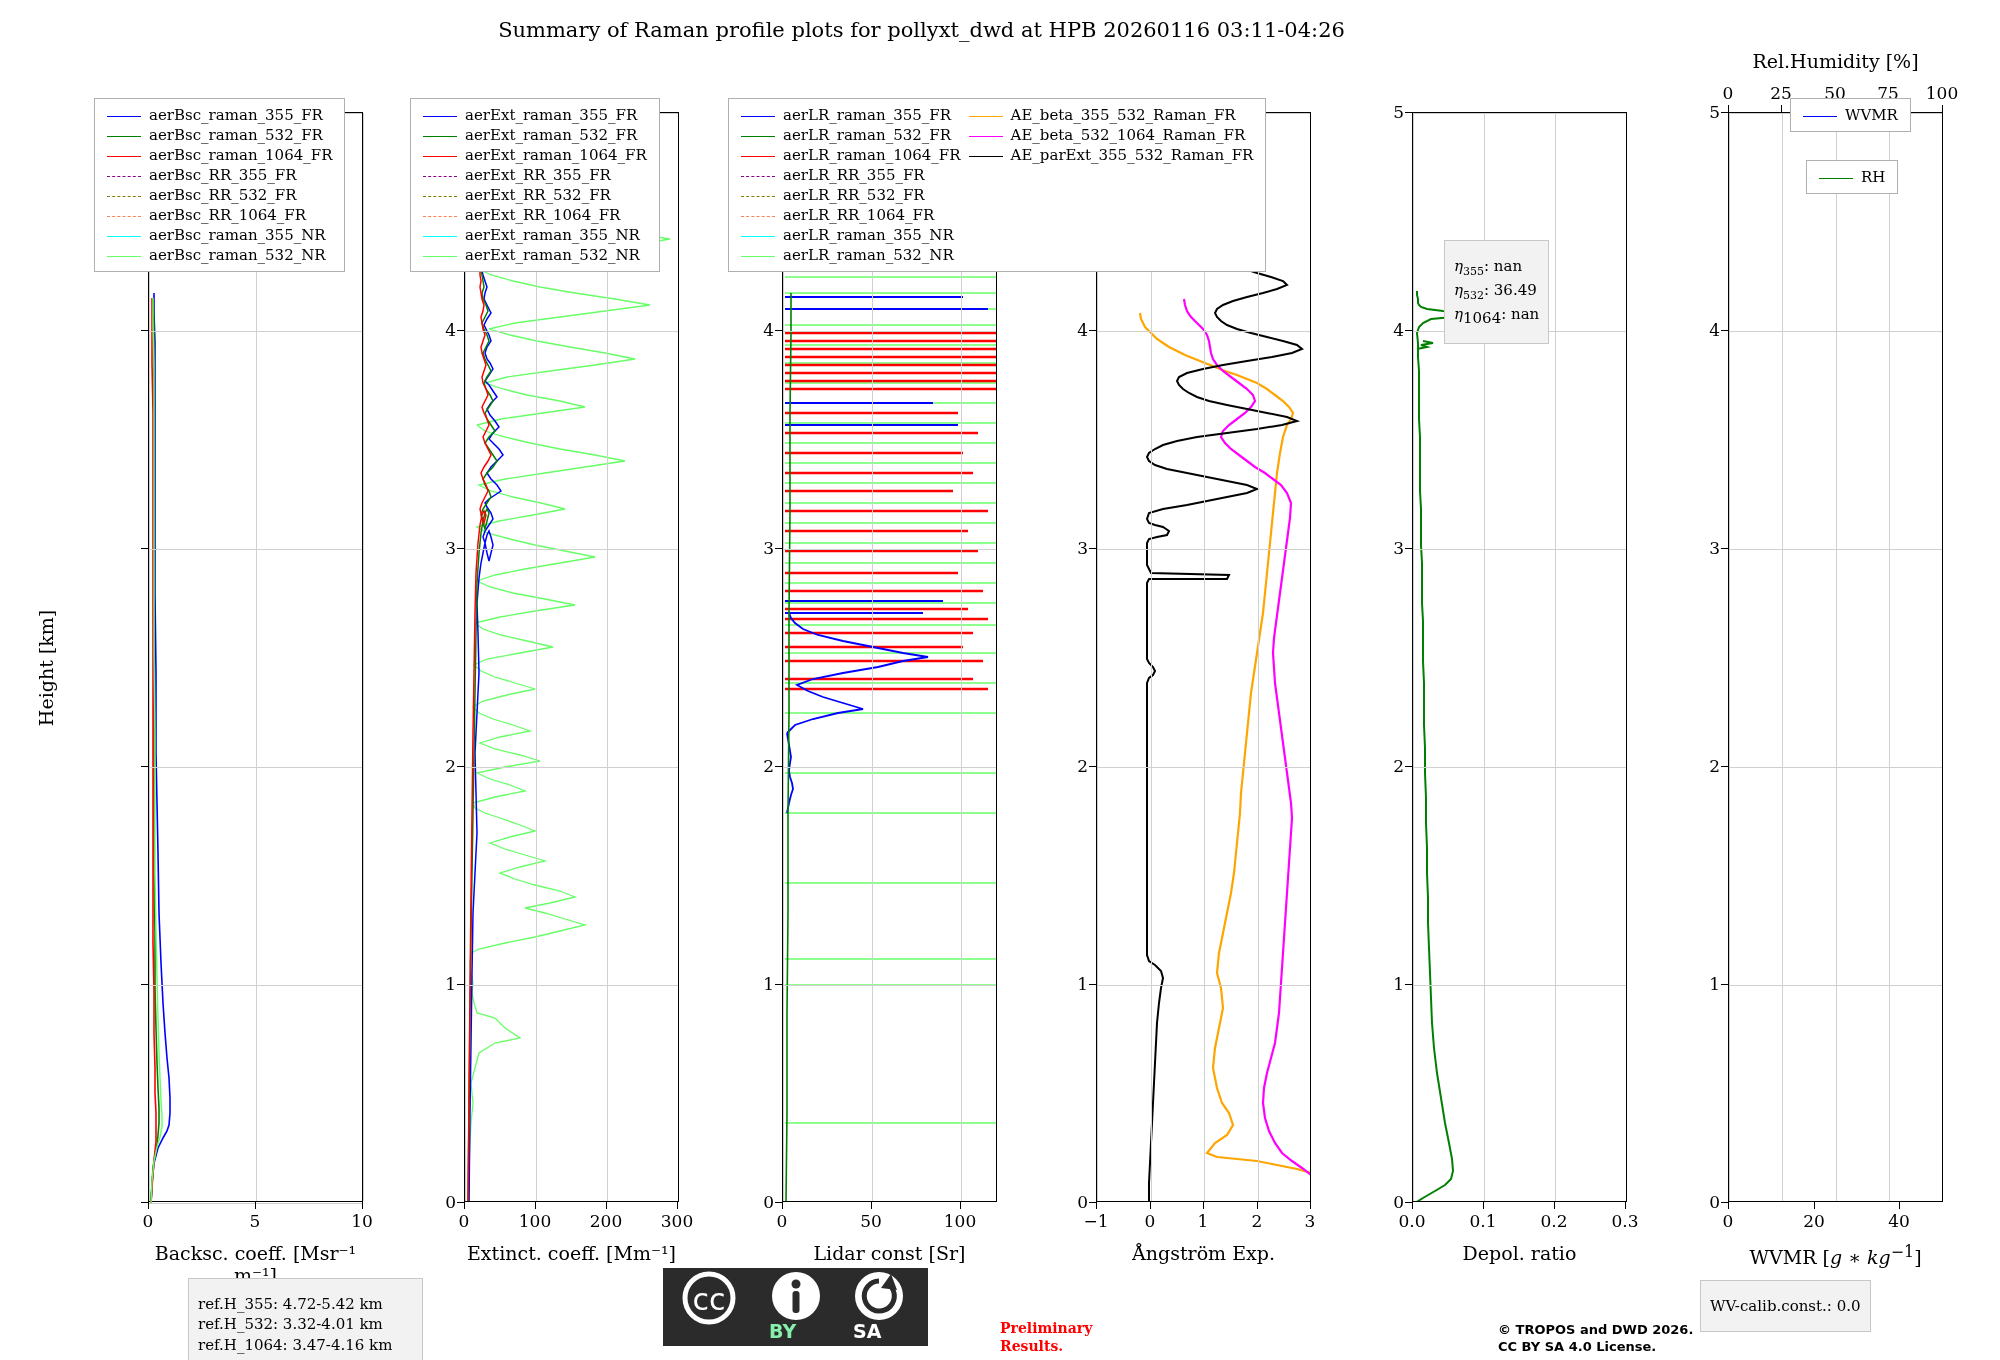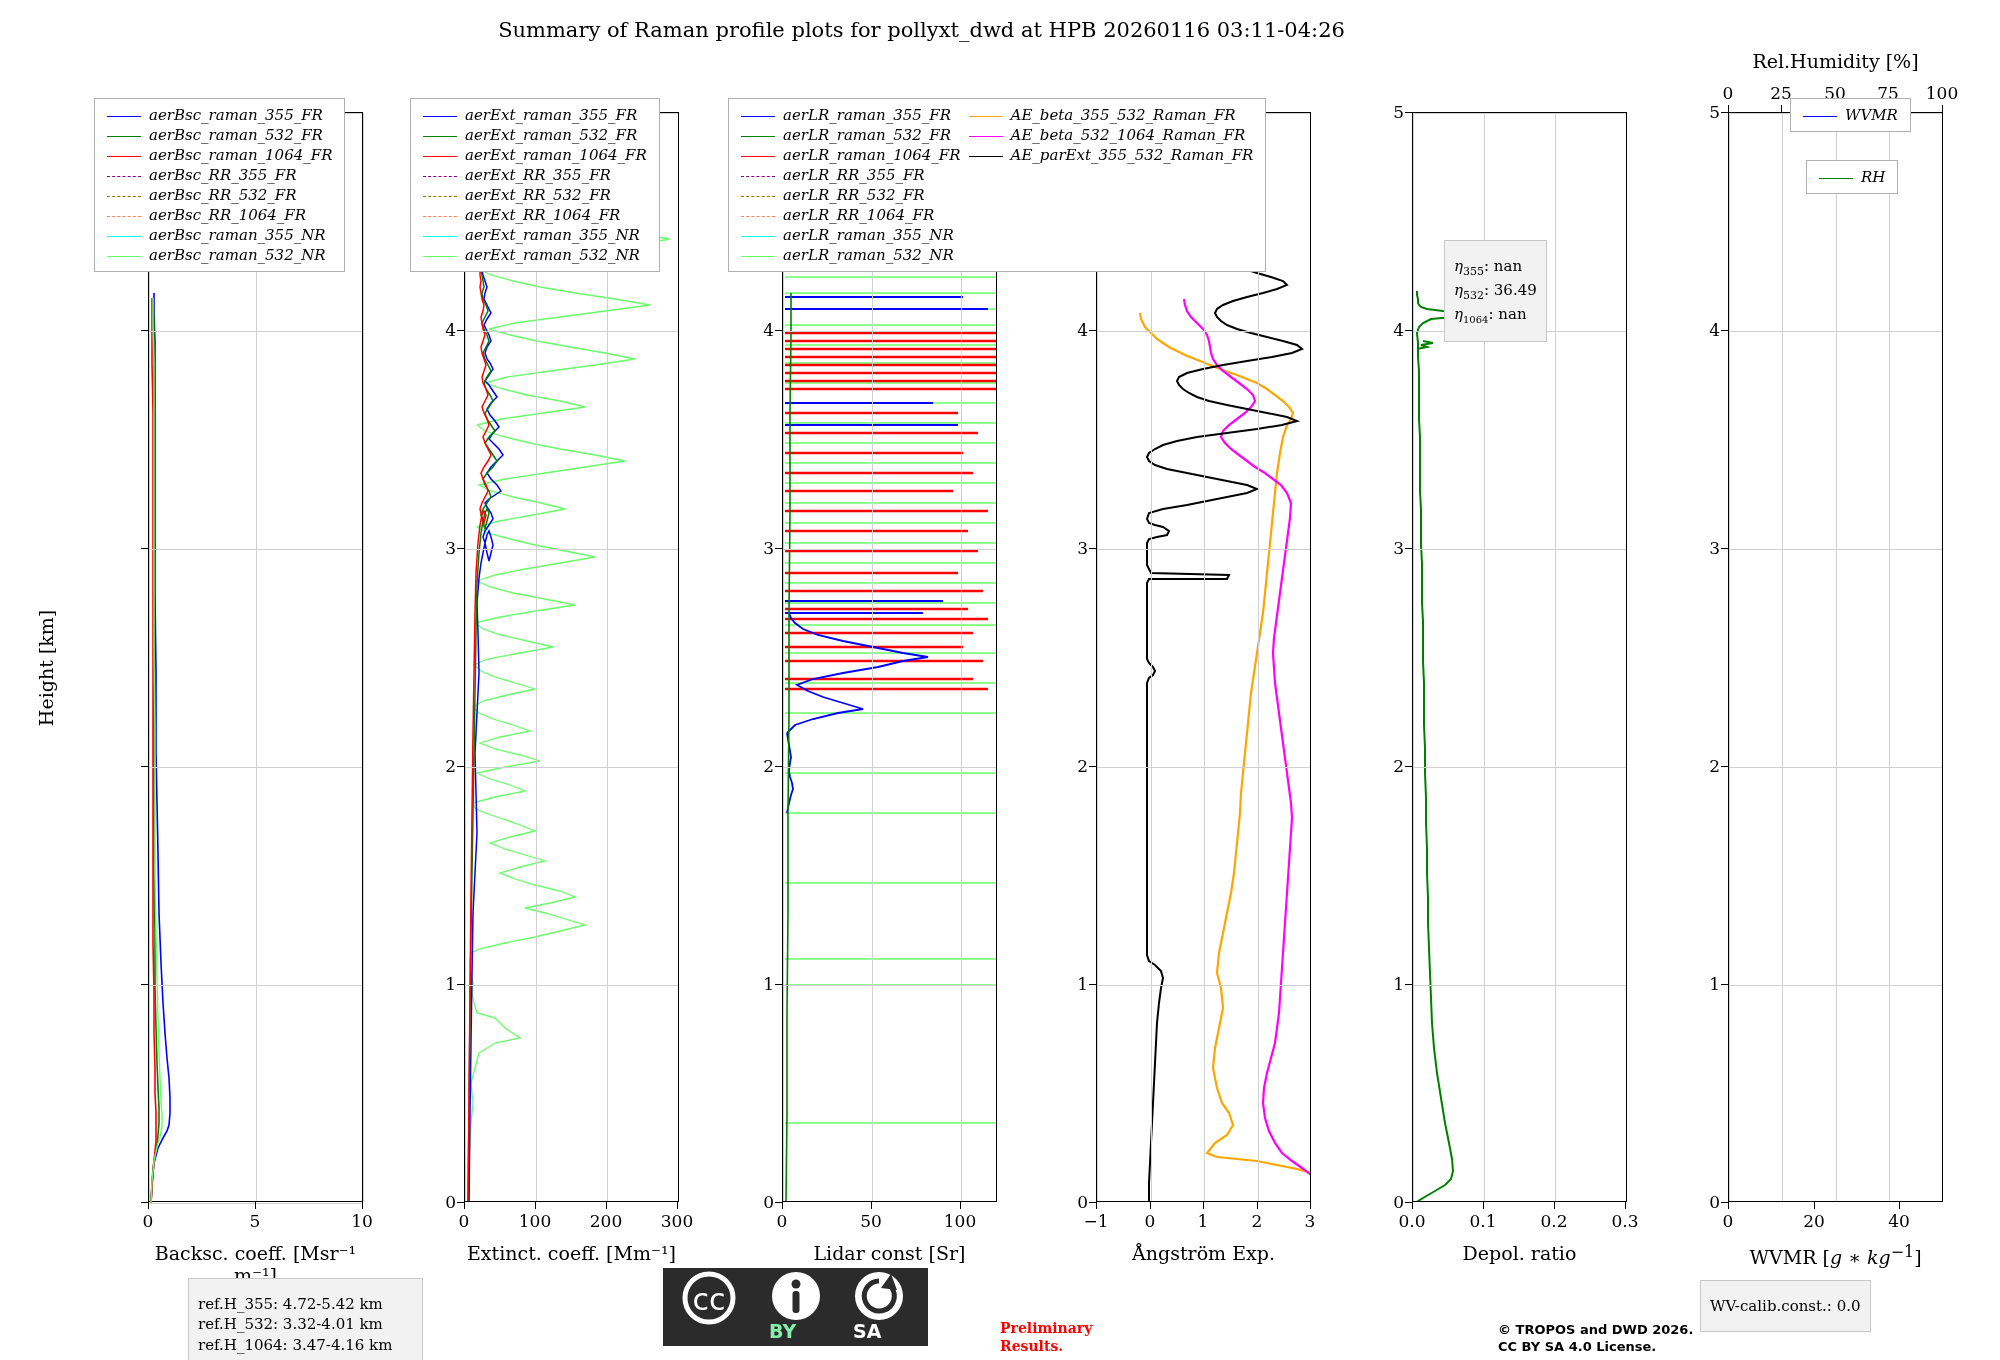--- a/index.html
+++ b/index.html
@@ -12,21 +12,21 @@
   .ytick{position:absolute;right:100%;margin-right:8px;transform:translateY(-50%);font-size:17px;white-space:nowrap;}
   .ytickmark{position:absolute;right:100%;width:7px;height:1.2px;background:#000;}
   .xtick{position:absolute;top:100%;margin-top:9px;transform:translateX(-50%);font-size:17px;white-space:nowrap;}
   .xtickmark{position:absolute;top:100%;width:1.2px;height:7px;background:#000;}
   .xtickmark-top{position:absolute;bottom:100%;width:1.2px;height:7px;background:#000;}
   .xtick-top{position:absolute;bottom:100%;margin-bottom:9px;transform:translateX(-50%);font-size:17px;white-space:nowrap;}
   .xlabel{position:absolute;top:100%;margin-top:40px;width:100%;text-align:center;font-size:19px;}
   .toplabel{position:absolute;bottom:100%;margin-bottom:40px;width:100%;text-align:center;font-size:19px;}
   .ylabel{position:absolute;font-size:19px;transform:rotate(-90deg);transform-origin:center center;white-space:nowrap;}
   .legend{position:absolute;background:#fff;border:1px solid #b0b0b0;padding:6px 8px 6px 8px;font-size:15px;z-index:6;}
-  .legend table{border-collapse:collapse;font-style:italic;}
+  .legend table{border-collapse:collapse;}
   .legend td{padding:1px 4px;vertical-align:middle;white-space:nowrap;font-size:15px;}
   .lk{display:inline-block;width:34px;height:0;vertical-align:middle;}
   .box-note{position:absolute;background:#f2f2f2;border:1px solid #c8c8c8;font-size:15px;padding:15px 9px;line-height:1.35;z-index:7;}
   svg{display:block;}
   .footer-note{position:absolute;font-size:15px;}
 </style>
 </head>
 <body>
 
 <div class="title">Summary of Raman profile plots for pollyxt_dwd at HPB 20260116 03:11-04:26</div>
@@ -454,21 +454,21 @@
   <div class="xtickmark" style="left:142px"></div>
     <div class="xtick" style="left:142px">0.2</div>
   <div class="xtickmark" style="left:213px"></div>
     <div class="xtick" style="left:213px">0.3</div>
   <div class="xlabel">Depol. ratio</div>
 
 
   <div class="box-note" style="left:32px;top:128px;">
     <div><i>η</i><sub style="font-size:11px">355</sub>: <span>nan</span></div>
     <div><i>η</i><sub style="font-size:11px">532</sub>: <span>36.49</span></div>
-    <div><i>η</i><sub style="font-size:10px">1064</sub>: <span>nan</span></div>
+    <div><i>η</i><sub style="font-size:15px">1064</sub>: <span>nan</span></div>
   </div>
 </div>
 
 <div class="panel" id="p6" style="left:1728px;width:215px;">
   <div class="plotbox" style="width:215px;height:1090px;overflow:hidden;">
 
     <div class="grid-h" style="top:872px"></div>
     <div class="grid-h" style="top:654px"></div>
     <div class="grid-h" style="top:436px"></div>
     <div class="grid-h" style="top:218px"></div>

